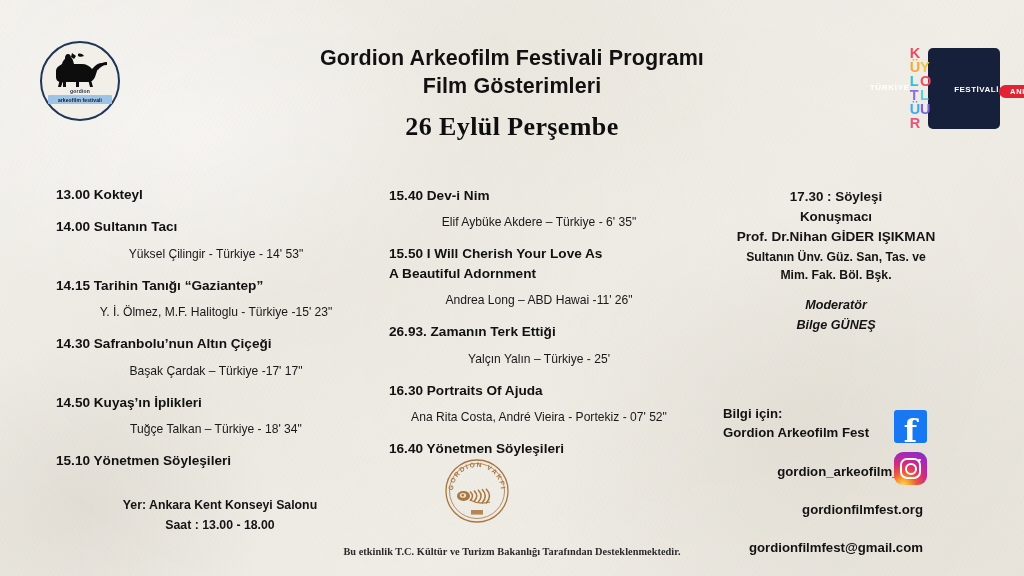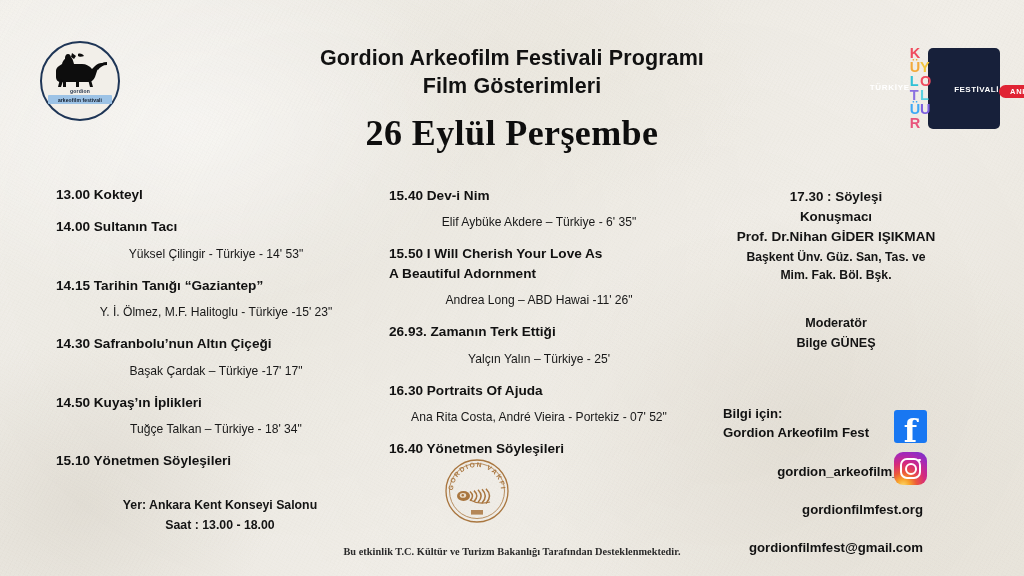--- a/index.html
+++ b/index.html
@@ -53,21 +53,21 @@
   .title-main {
     font-size: 21.5px;
     font-weight: bold;
     line-height: 1.32;
     letter-spacing: 0.1px;
     color: #111;
   }
   .title-date {
     margin-top: 11px;
     font-family: "Liberation Serif", "DejaVu Serif", serif;
-    font-size: 36px;
+    font-size: 26px;
     font-weight: bold;
     letter-spacing: 0.4px;
     color: #0e0e0e;
   }
 
   
   .fest-logo {
     position: absolute;
     left: 40px;
     top: 41px;
@@ -221,21 +221,21 @@
   .talk-name {
     font-size: 13.6px;
     font-weight: bold;
     line-height: 1.5;
   }
   .talk-aff {
     font-size: 12.2px;
     font-weight: bold;
     line-height: 1.5;
   }
-  .mod-block { margin-top: 30px; }
+  .mod-block { margin-top: 12px; font-style: italic; }
   .mod-role, .mod-name {
     font-size: 12.6px;
     font-weight: bold;
     line-height: 1.55;
   }
 
   
   .contact {
     position: absolute;
     left: 723px;
@@ -427,21 +427,21 @@
     </div>
     <div class="entry">
       <div class="e-title">16.40 Yönetmen Söyleşileri</div>
     </div>
   </div>
 
   <div class="col col-right">
     <div class="talk-time">17.30 : Söyleşi</div>
     <div class="talk-role">Konuşmacı</div>
     <div class="talk-name">Prof. Dr.Nihan GİDER IŞIKMAN</div>
-    <div class="talk-aff">Başkent Ünv.  Güz. San, Tas. ve</div>
+    <div class="talk-aff">Sultanın Ünv.  Güz. San, Tas. ve</div>
     <div class="talk-aff">Mim. Fak. Böl. Bşk.</div>
     <div class="mod-block">
       <div class="mod-role">Moderatör</div>
       <div class="mod-name">Bilge GÜNEŞ</div>
     </div>
   </div>
 
   <div class="contact">
     <div class="c-line">Bilgi için:</div>
     <div class="c-line">Gordion Arkeofilm Fest</div>

